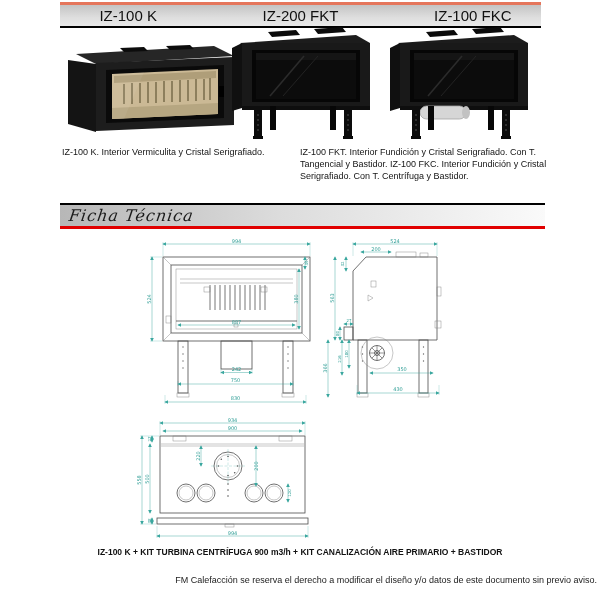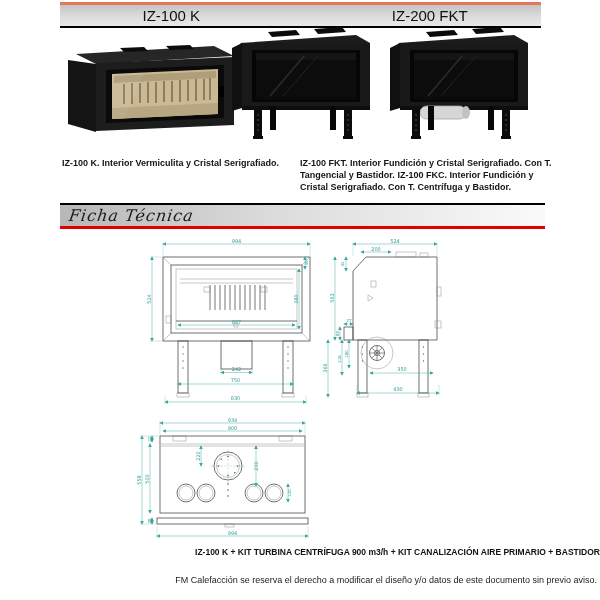--- a/index.html
+++ b/index.html
@@ -11,21 +11,21 @@
   .header-bar{position:absolute;left:60px;top:2px;width:481px;height:21px;
     border-top:3px solid #e5765c;border-bottom:2px solid #000;
     background:linear-gradient(180deg,#c4c4c4 0%,#dedede 60%,#e8e8e8 100%);
     display:flex;align-items:center;gap:36px;}
   .model-label{flex:1;text-align:center;font-size:15px;color:#101010;}
 
   
   .product{position:absolute;}
 
   
-  .desc{position:absolute;font-size:9px;font-weight:bold;line-height:12px;color:#141414;margin-top:11px;}
+  .desc{position:absolute;font-size:9px;font-weight:normal;line-height:12px;color:#141414;}
   .desc-left{left:62px;top:146px;width:232px;}
   .desc-right{left:300px;top:146px;width:258px;}
 
   
   .banner{position:absolute;left:60px;top:203px;width:485px;height:21px;
     border-top:2px solid #000;border-bottom:3px solid #e10000;
     background:linear-gradient(90deg,#b7b7b7 0%,#dcdcdc 45%,#fafafa 100%);
     display:flex;align-items:center;}
   .banner-title{font-family:"DejaVu Serif",serif;font-style:italic;font-size:16px;
     color:#1a1a1a;padding-left:9px;letter-spacing:1px;transform:skewX(-8deg);}
@@ -34,32 +34,33 @@
   .drawing{position:absolute;left:130px;top:235px;}
   .p{stroke:#4d4d4d;fill:none;stroke-width:0.8;}
   .p2{stroke:#828282;fill:none;stroke-width:0.45;}
   .d{stroke:#3aa79f;stroke-width:0.45;fill:none;
      marker-start:url(#ar);marker-end:url(#ar);}
   .e{stroke:#3aa79f;stroke-width:0.3;opacity:.85;}
   .dl{fill:#2f9e96;font-size:5px;font-family:"DejaVu Sans",sans-serif;}
   .dls{font-size:4px;}
 
   
-  .caption{position:absolute;left:0;top:547px;width:600px;text-align:right;
+  .caption{position:absolute;left:0;top:547px;width:600px;text-align:center;
     font-size:8.5px;font-weight:bold;color:#111;}
   .footer{position:absolute;left:5px;top:575px;width:592px;font-size:9px;color:#222;text-align:right;}
 </style>
 </head>
 <body>
 
 <div id="page">
 
   <div class="header-bar">
     <span class="model-label">IZ-100 K</span>
     <span class="model-label">IZ-200 FKT</span>
+    <span class="model-label">IZ-100 FKC</span>
   </div>
 
   <div class="product" style="left:62px;top:36px;">
     <svg width="186" height="100" viewBox="0 0 186 100">
       <g>
         <polygon points="14,18 152,10 172,20 34,28" fill="#262626"></polygon>
         <polygon points="58,12 82,11 86,15 62,16" fill="#0c0c0c"></polygon>
         <polygon points="104,10 128,9 132,13 108,14" fill="#0c0c0c"></polygon>
         <polygon points="6,24 34,28 34,96 6,88" fill="#141414"></polygon>
         <polygon points="34,27 172,21 172,89 34,95" fill="#1d1d1d"></polygon>

